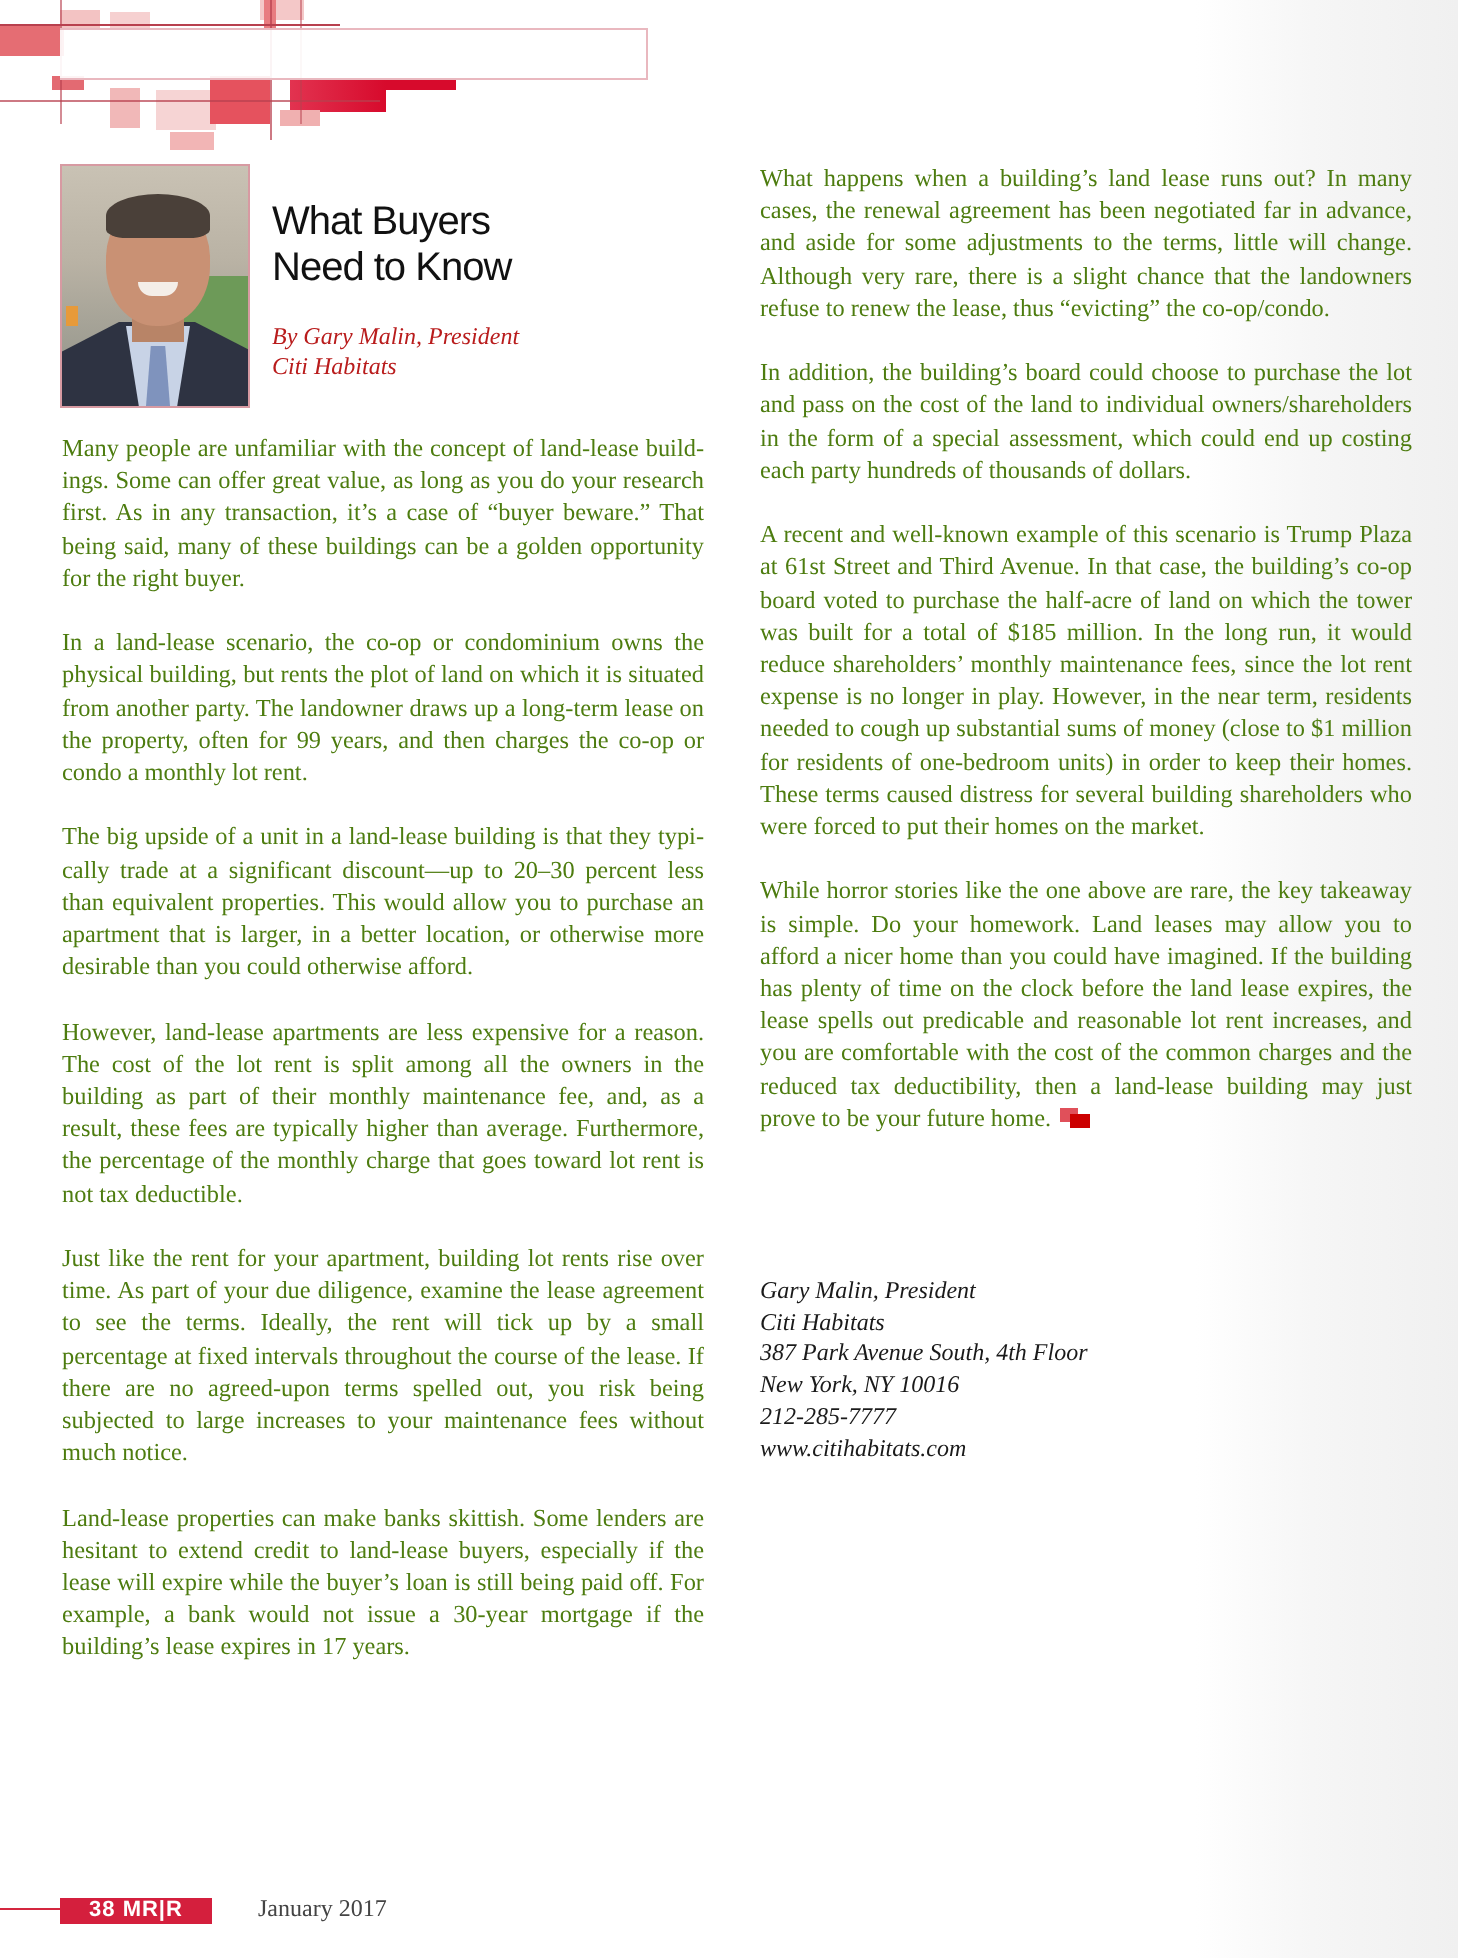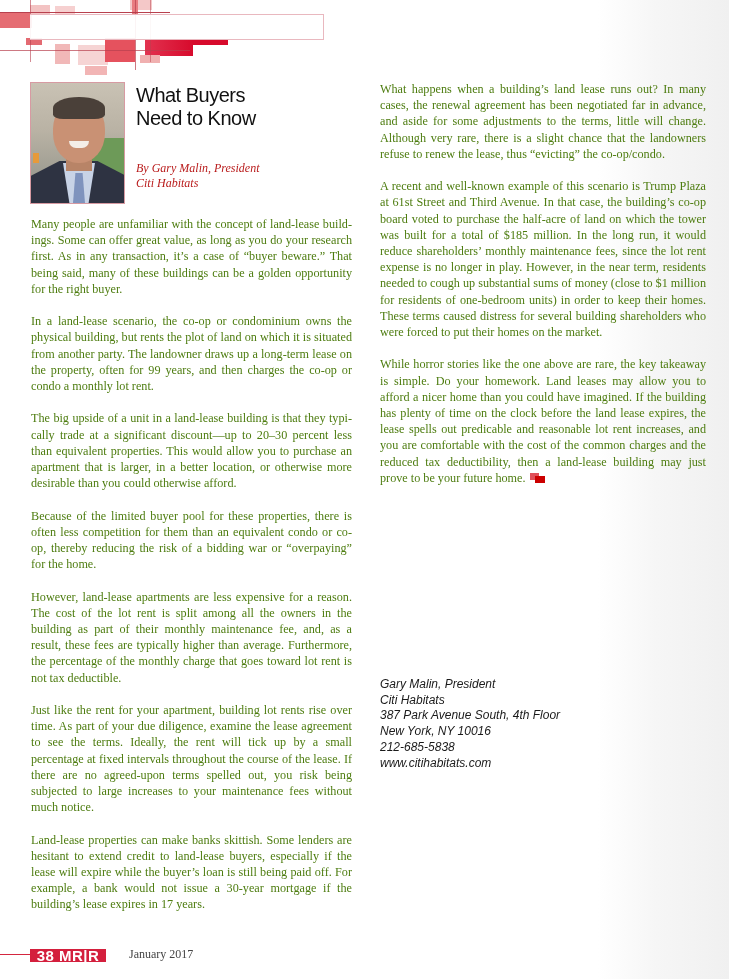--- a/index.html
+++ b/index.html
@@ -93,21 +93,21 @@
       border-radius: 50% 50% 20% 20%;
     }
     .photo .smile {
       position: absolute; left: 38px; top: 58px; width: 20px; height: 7px;
       background: #f4eee8;
       border-radius: 0 0 10px 10px;
     }
 
     .article-title {
       position: absolute;
-      left: 136px; top: 84px;
+      left: 136px; top: 100px;
       font-family: "Liberation Sans", "DejaVu Sans", sans-serif;
       font-size: 20px;
       line-height: 23px;
       color: #111;
       letter-spacing: -0.5px;
       width: 200px;
     }
     .byline {
       position: absolute;
       left: 136px; top: 161px;
@@ -137,43 +137,43 @@
       position: relative;
       width: 16px; height: 10px;
       vertical-align: -1px;
       margin-left: 4px;
     }
     .end-mark .a { position: absolute; left: 0; top: 0; width: 9px; height: 7px; background: #e0505a; }
     .end-mark .b { position: absolute; left: 5px; top: 3px; width: 10px; height: 7px; background: #cc0000; }
 
     .contact {
       position: absolute;
-      left: 380px; top: 677px;
-      font-family: Liberation Sans, sans-serif;
+      left: 380px; top: 638px;
+      font-family: Liberation Serif, serif;
       font-style: italic;
       font-size: 12px;
       line-height: 15.7px;
       color: #1a1a1a;
     }
     .contact div { white-space: nowrap; }
 
     
     .footer-line {
       position: absolute;
       left: 0; top: 954px; width: 30px; height: 1px;
       background: #d4263f;
     }
     .footer-badge {
       position: absolute;
       left: 30px; top: 949px; width: 76px; height: 13px;
       background: #d41f3d;
       color: #fff;
       font-family: "Liberation Sans", "DejaVu Sans", sans-serif;
       font-weight: bold;
-      font-size: 15px;
+      font-size: 11px;
       line-height: 13px;
       text-align: center;
       letter-spacing: 0.5px;
     }
     .footer-date {
       position: absolute;
       left: 113px; top: 947px;
       font-family: "Liberation Serif", "DejaVu Serif", serif;
       font-size: 12px;
       color: #444;
@@ -227,36 +227,36 @@
 
 <div class="byline">
   <div>By Gary Malin, President</div>
   <div>Citi Habitats</div>
 </div>
 
 <div class="column col-left">
   <p>Many people are unfamiliar with the concept of land-lease build­ings. Some can offer great value, as long as you do your research first. As in any transaction, it’s a case of “buyer beware.” That being said, many of these buildings can be a golden opportunity for the right buyer.</p>
   <p>In a land-lease scenario, the co-op or condominium owns the phys­ical building, but rents the plot of land on which it is situated from another party. The landowner draws up a long-term lease on the property, often for 99 years, and then charges the co-op or condo a monthly lot rent.</p>
   <p>The big upside of a unit in a land-lease building is that they typi­cally trade at a significant discount—up to 20–30 percent less than equivalent properties. This would allow you to purchase an apart­ment that is larger, in a better location, or otherwise more desirable than you could otherwise afford.</p>
-  <p>Because of the limited buyer pool for these properties, there is often less competition for them than an equivalent condo or co-op, there­by reducing the risk of a bidding war or “overpaying” for the home.</p>
   <p>However, land-lease apartments are less expensive for a reason. The cost of the lot rent is split among all the owners in the building as part of their monthly maintenance fee, and, as a result, these fees are typically higher than average. Furthermore, the percentage of the monthly charge that goes toward lot rent is not tax deductible.</p>
   <p>Just like the rent for your apartment, building lot rents rise over time. As part of your due diligence, examine the lease agreement to see the terms. Ideally, the rent will tick up by a small percentage at fixed intervals throughout the course of the lease. If there are no agreed-upon terms spelled out, you risk being subjected to large in­creases to your maintenance fees without much notice.</p>
   <p>Land-lease properties can make banks skittish. Some lenders are hesitant to extend credit to land-lease buyers, especially if the lease will expire while the buyer’s loan is still being paid off. For example, a bank would not issue a 30-year mortgage if the building’s lease expires in 17 years.</p>
 </div>
 
 <div class="column col-right">
   <p>What happens when a building’s land lease runs out? In many cases, the renewal agreement has been negotiated far in advance, and aside for some adjustments to the terms, little will change. Although very rare, there is a slight chance that the landowners refuse to renew the lease, thus “evicting” the co-op/condo.</p>
+  <p>In addition, the building’s board could choose to purchase the lot and pass on the cost of the land to individual owners/shareholders in the form of a special assessment, which could end up costing each party hundreds of thousands of dollars.</p>
   <p>A recent and well-known example of this scenario is Trump Plaza at 61st  Street and Third Avenue. In that case, the building’s co-op board voted to purchase the half-acre of land on which the tow­er was built for a total of $185 million. In the long run, it would reduce shareholders’ monthly maintenance fees, since the lot rent expense is no longer in play. However, in the near term, residents needed to cough up substantial sums of money (close to $1 million for residents of one-bedroom units) in order to keep their homes. These terms caused distress for several building shareholders who were forced to put their homes on the market.</p>
   <p><span>While horror stories like the one above are rare, the key takeaway is simple. Do your homework. Land leases may allow you to afford a nicer home than you could have imagined. If the building has plenty of time on the clock before the land lease expires, the lease spells out predicable and reasonable lot rent increases, and you are comfortable with the cost of the common charges and the reduced tax deductibility, then a land-lease building may just prove to be your future home.</span><span class="end-mark"><span class="a"></span><span class="b"></span></span></p>
 </div>
 
 <div class="contact">
   <div>Gary Malin, President</div>
   <div>Citi Habitats</div>
   <div>387 Park Avenue South, 4th Floor</div>
   <div>New York, NY 10016</div>
-  <div>212-685-5838</div>
+  <div>212-285-7777</div>
   <div>www.citihabitats.com</div>
 </div>
 
 <div class="footer-line"></div>
 <div class="footer-badge">38 MR|R</div>
 <div class="footer-date">January 2017</div>
 
 </body></html>

